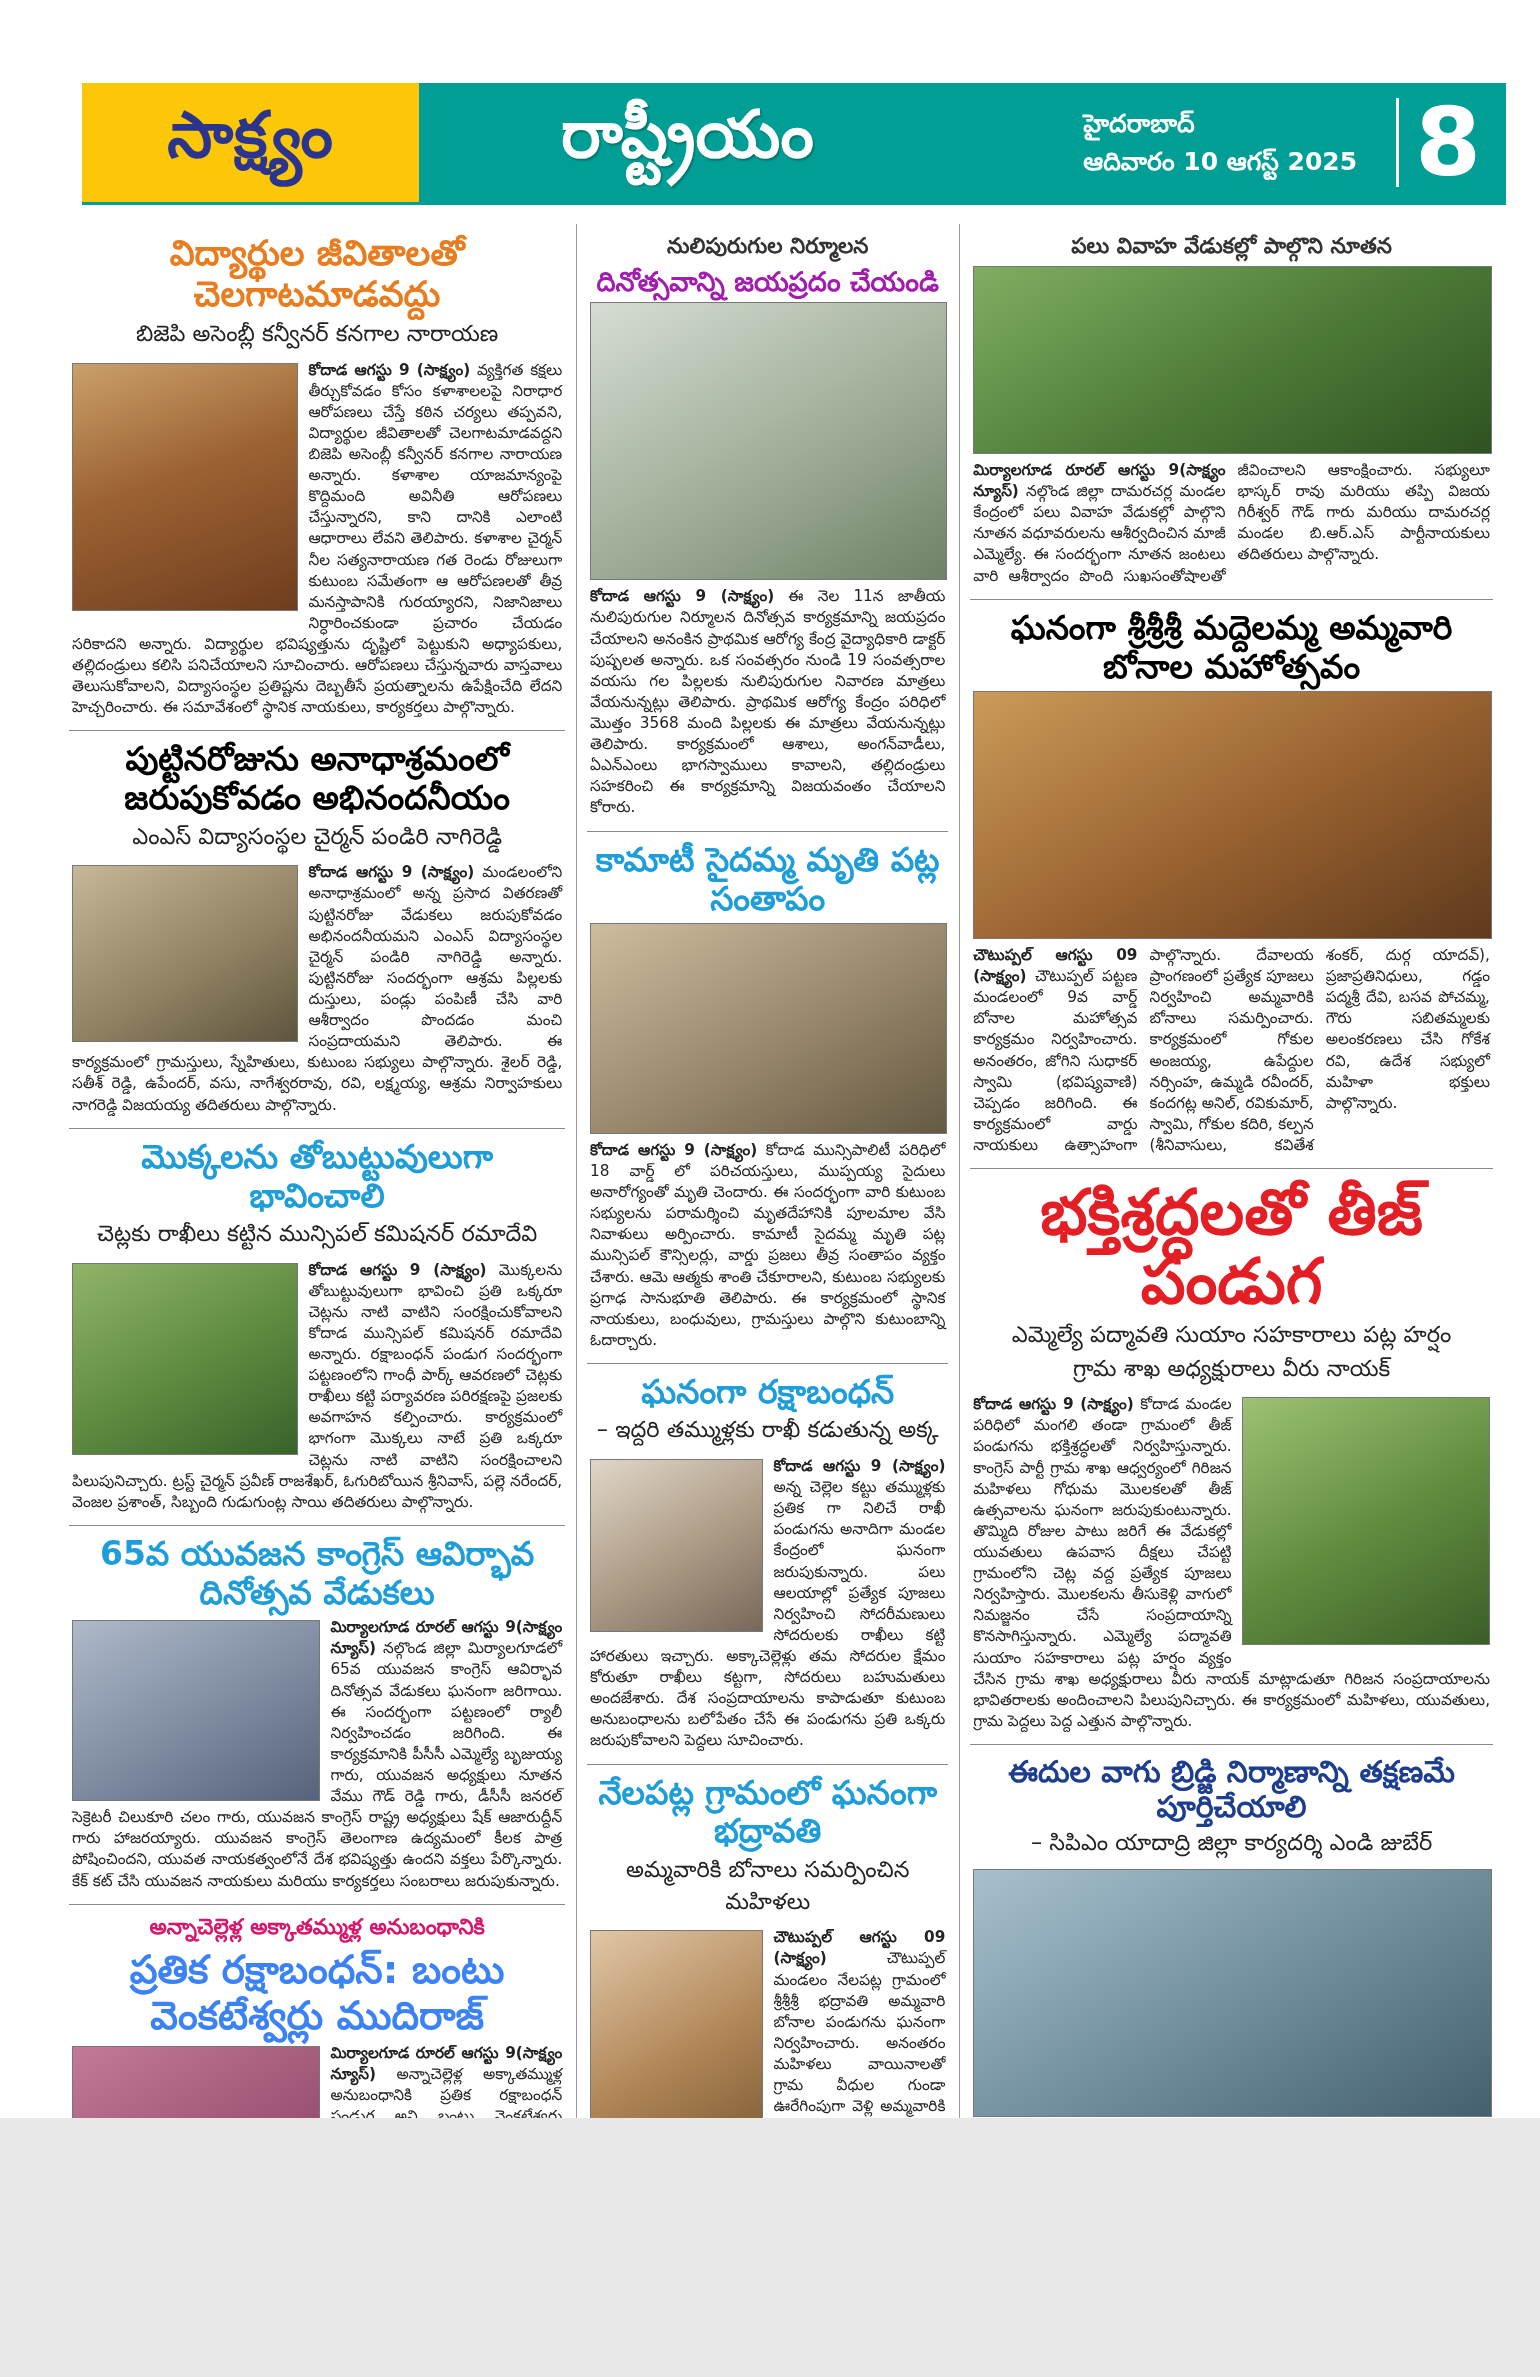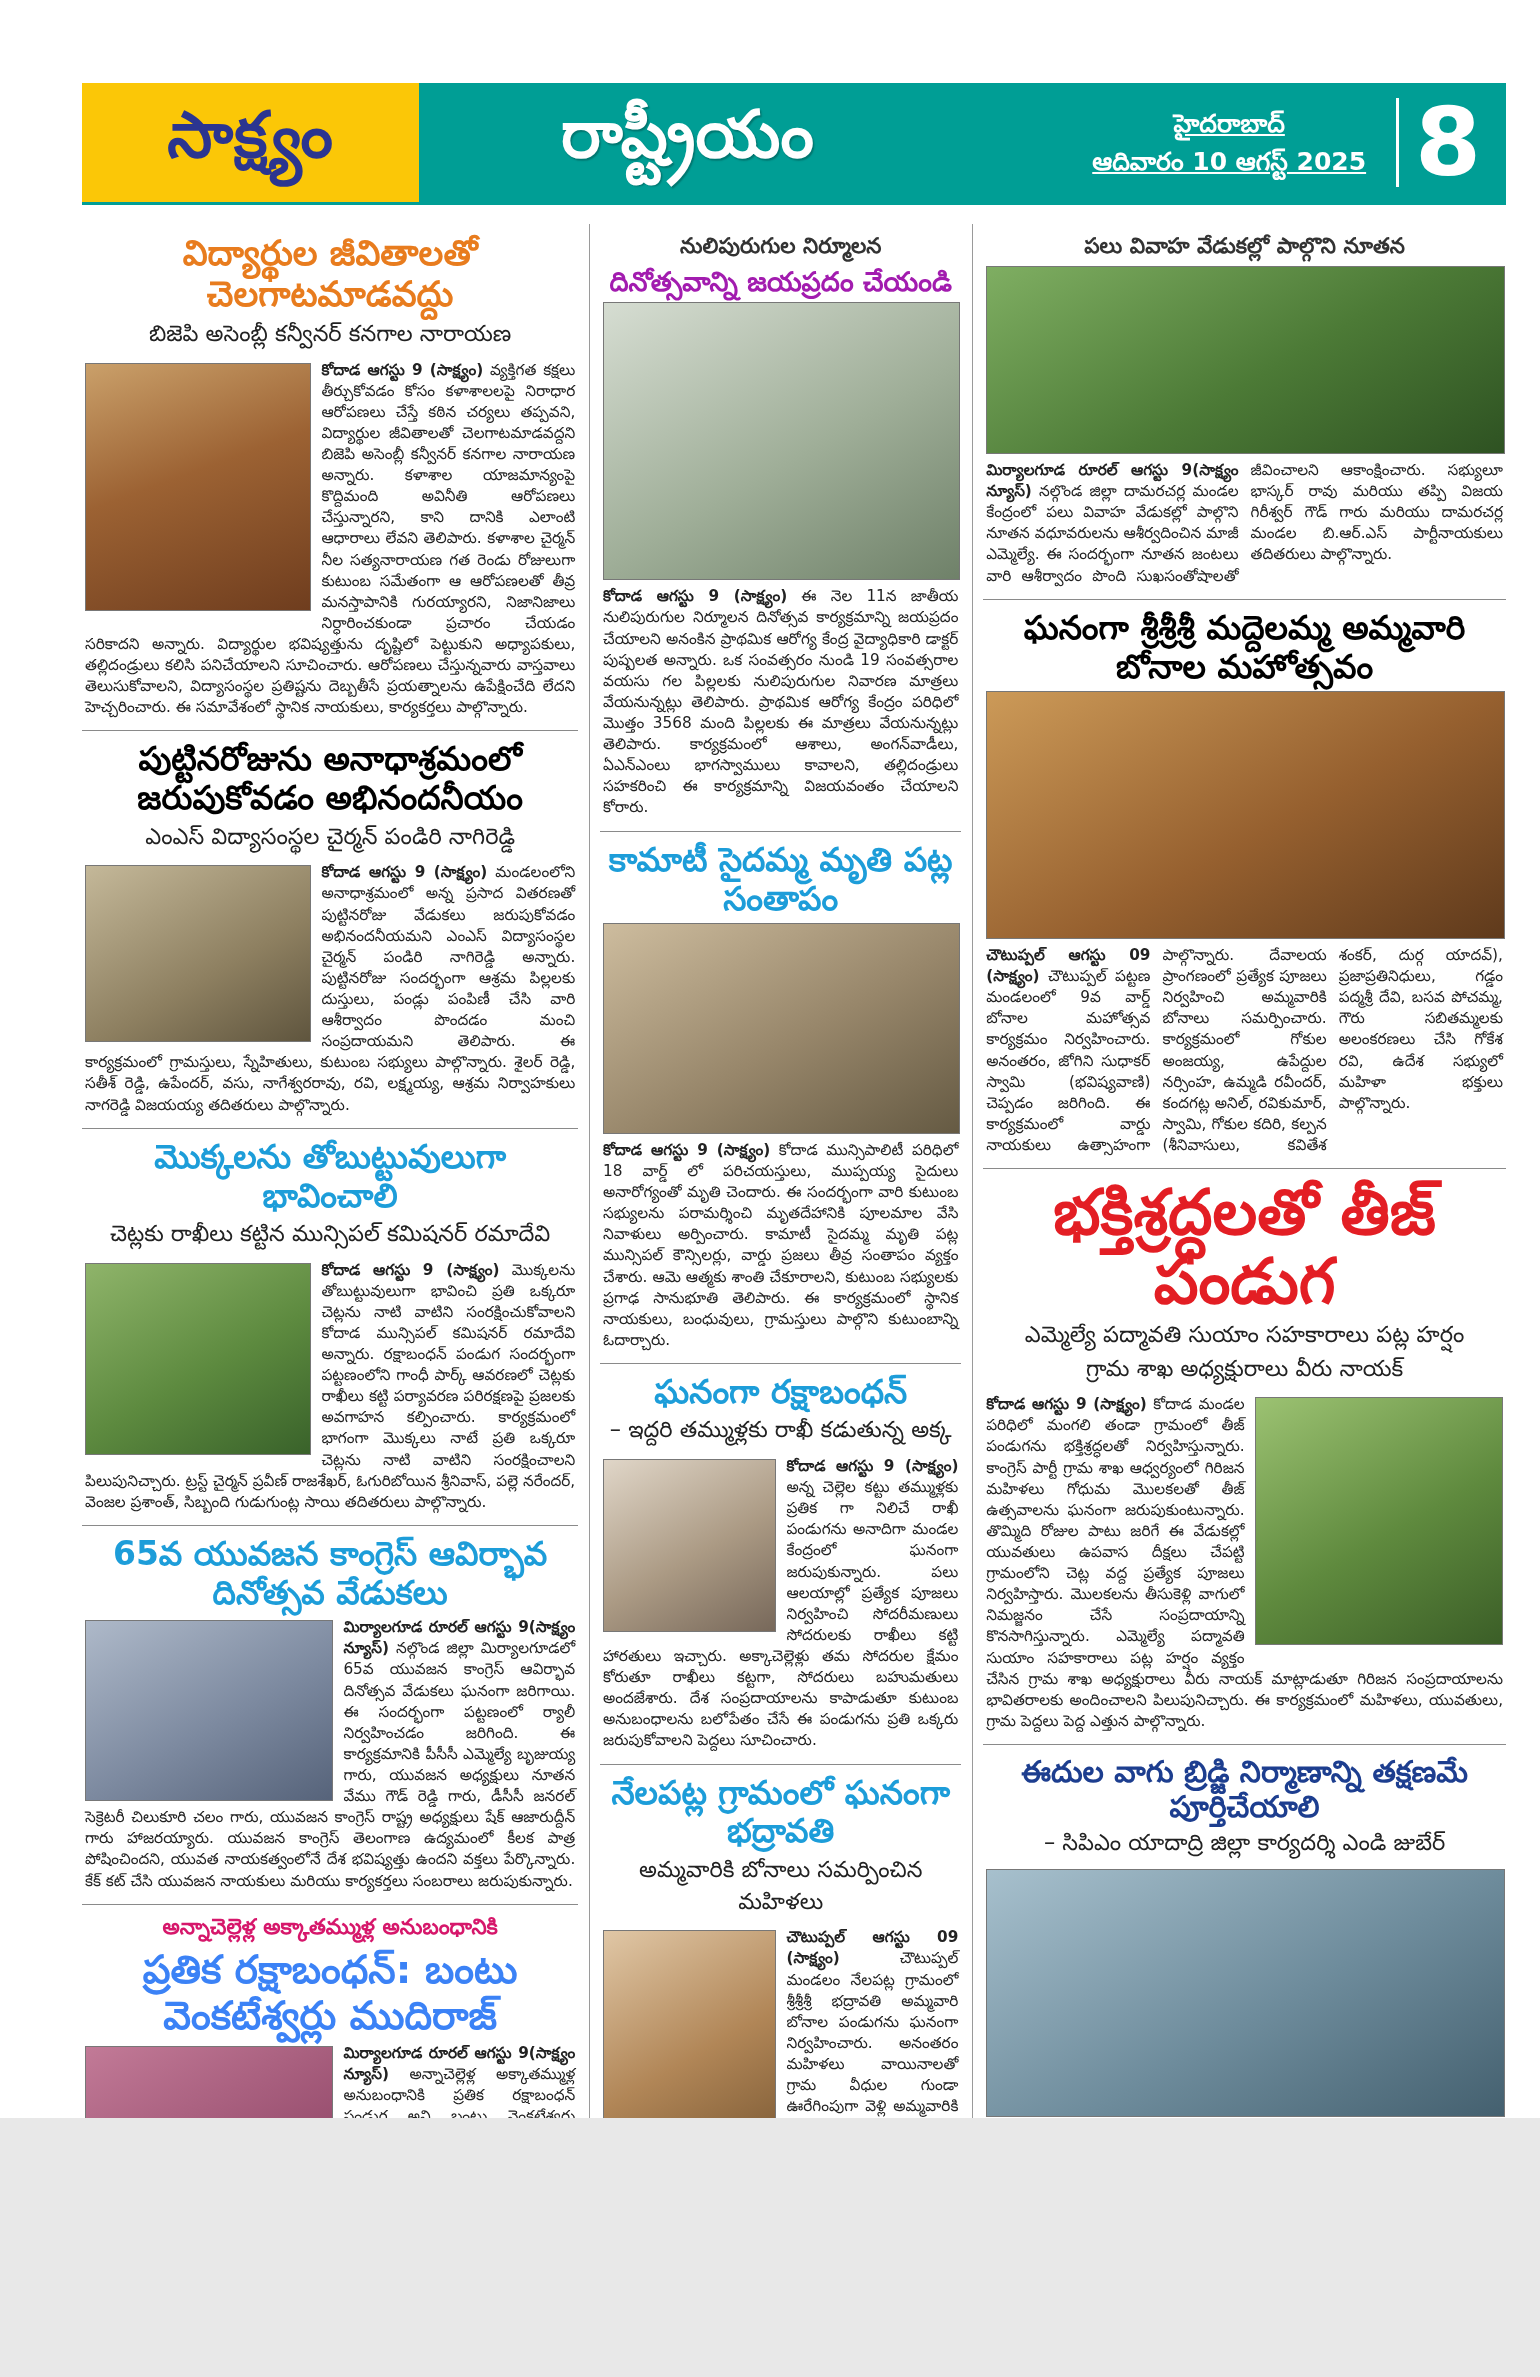--- a/index.html
+++ b/index.html
@@ -5,27 +5,27 @@
   html,body{margin:0;padding:0;background:#e8e8e8;}
   .page{position:relative;width:1541px;height:2118px;background:#ffffff;margin:0 auto;
         font-family:"DejaVu Sans","Liberation Sans",sans-serif;color:#222;overflow:hidden;}
   
   .mast{position:absolute;left:82px;top:83px;width:1424px;height:119px;display:flex;border-bottom:3.7px solid #009e95;}
   .mast-yellow{width:337px;background:#fbc707;display:flex;align-items:center;justify-content:center;}
   .paper-name{color:#2b3590;font-size:64px;font-weight:bold;letter-spacing:0.7px;}
   .mast-teal{flex:1;background:#009e95;display:flex;align-items:center;color:#fff;}
   .section-name{font-size:66px;font-weight:bold;margin-left:142px;flex:0 0 auto;text-shadow:1.5px 1.5px 1.5px rgba(0,0,0,.25);}
   .mast-right{margin-left:auto;display:flex;align-items:center;height:100%;}
-  .city-date{text-align:center;line-height:1.5;margin-right:13px;text-decoration:underline;}
+  .city-date{text-align:left;line-height:1.5;margin-right:22px;}
   .city{font-size:25px;font-weight:bold;}
   .mdate{font-size:25px;font-weight:bold;}
   .vrule{width:3px;height:89px;background:#ffffff;margin:0 16.4px;}
   .page-no{font-size:95px;font-weight:bold;margin-right:25px;line-height:1;}
   
-  .content{position:absolute;left:82px;top:224px;width:1424px;height:2073px;display:flex;}
+  .content{position:absolute;left:69px;top:224px;width:1424px;height:2073px;display:flex;}
   .colgroup{height:100%;overflow:hidden;}
   .col-left{width:504px;}
   .col-mid{width:367px;border-left:0.7px solid #9a9a9a;border-right:0.7px solid #9a9a9a;margin:0 10.4px;padding:0 10.4px;}
   .col-right{width:531px;}
   
   .art{padding:7.5px 3px 12px;border-bottom:0.7px solid #8a8a8a;overflow:hidden;}
   .art:last-child{border-bottom:none;}
   .kick{text-align:center;font-size:21.6px;font-weight:bold;color:#333;margin:1.5px 0 3px;}
   .hl{text-align:center;font-weight:bold;margin:1.5px 0 4.5px;line-height:1.18;}
   .hl.orange{color:#e87c1e;font-size:35px;}

